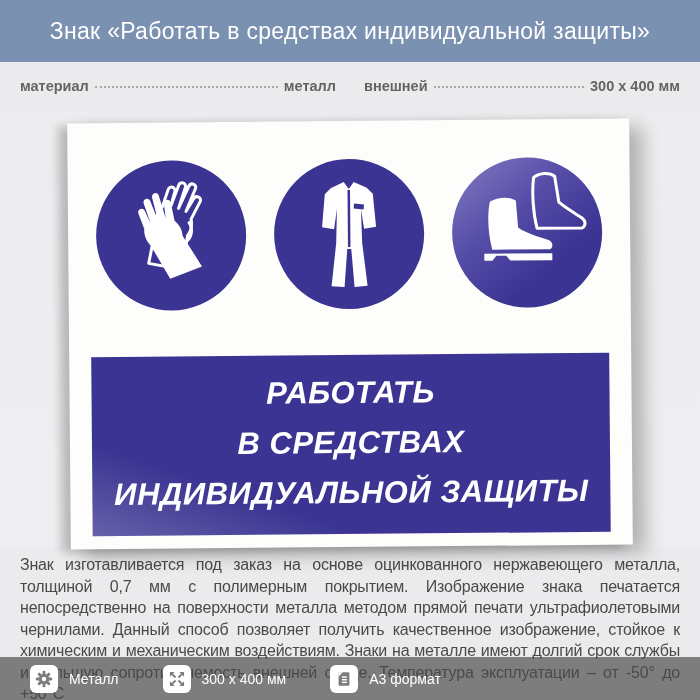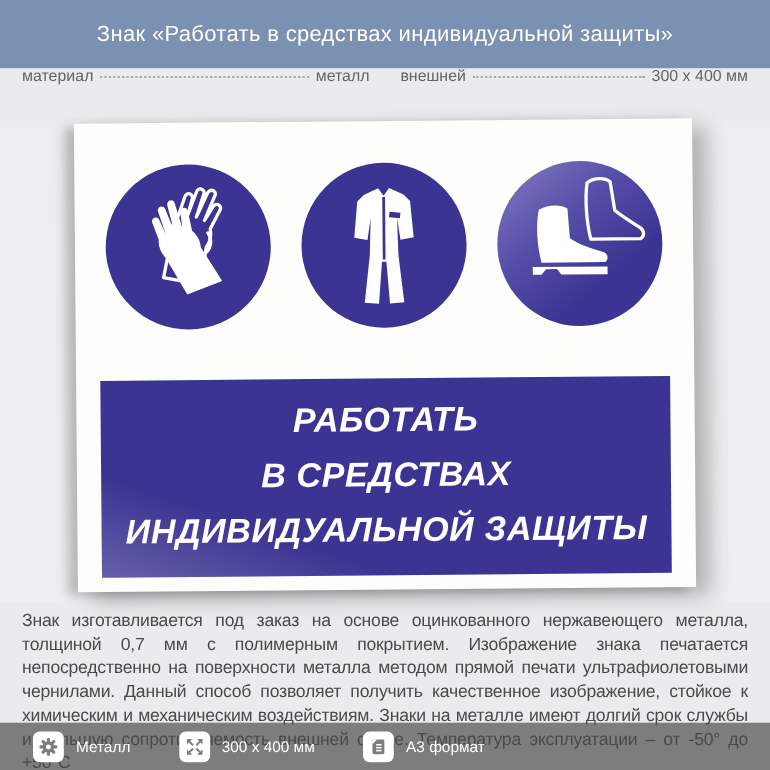--- a/index.html
+++ b/index.html
@@ -1,31 +1,31 @@
 <!DOCTYPE html>
 <html lang="ru"><head>
 <meta charset="utf-8">
 <style>
   html,body{margin:0;padding:0;}
   .page{width:700px;height:700px;overflow:hidden;background:#ebebed;
         font-family:"Liberation Sans",sans-serif;}
 
   
   .hdr{height:62px;background:#7b91b1;display:flex;align-items:center;justify-content:center;}
-  .hdr h1{margin:0;color:#ffffff;font-size:20px;font-weight:normal;letter-spacing:.3px;}
+  .hdr h1{margin:0;color:#ffffff;font-size:23px;font-weight:normal;letter-spacing:.3px;}
 
   
-  .specs{height:48px;display:flex;align-items:flex-start;padding:0 20px;gap:28px;
-         color:#646464;font-size:14.5px;font-weight:normal;}
+  .specs{height:48px;display:flex;align-items:center;padding:0 20px;gap:28px;
+         color:#646464;font-size:14.5px;font-weight:bold;}
   .spec{flex:1;display:flex;align-items:baseline;min-width:0;}
   .dots{flex:1;border-bottom:2px dotted #a8a8a8;margin:0 6px;transform:translateY(-3px);}
   .spec-val{white-space:nowrap;}
 
   
-  .photo{height:437px;display:flex;align-items:flex-start;justify-content:center;
+  .photo{height:437px;display:flex;align-items:flex-end;justify-content:center;
          background:linear-gradient(180deg,#ededef 0%,#eeedef 100%);}
   .sign{width:562px;height:426px;background:#fdfdfb;transform:rotate(-0.5deg);
         box-shadow:-9px 3px 10px rgba(0,0,0,.22), 13px 8px 18px rgba(0,0,0,.25);}
   .circles{display:flex;justify-content:space-between;padding:38px 28px 0;}
   .circle{width:150px;height:150px;border-radius:50%;background:#3b3492;overflow:hidden;}
   .circle.glare{background:linear-gradient(140deg,#847dc1 0%,#564da8 38%,#3b3492 70%);}
   .circle svg{display:block;width:150px;height:150px;}
   .plate{position:relative;margin:46px auto 0;width:518px;height:179px;background:#3b3492;
          box-sizing:border-box;padding-top:13px;text-align:center;color:#ffffff;
          font-weight:bold;font-style:italic;font-size:31px;line-height:50px;letter-spacing:.5px;}

